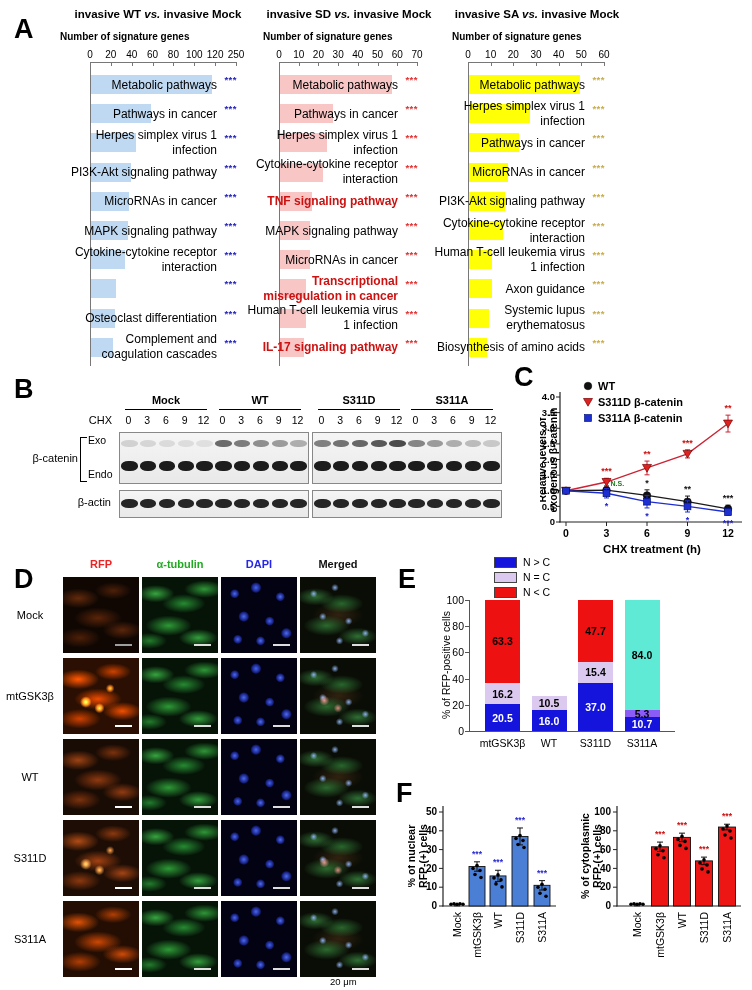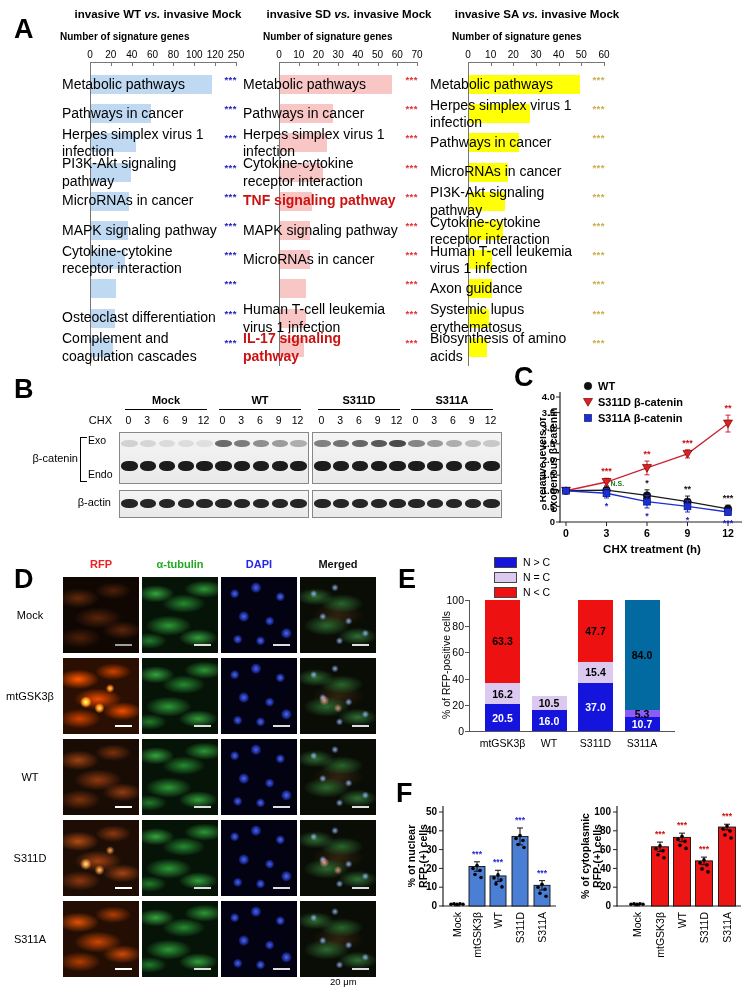--- a/index.html
+++ b/index.html
@@ -12,21 +12,21 @@
   .gc-title i{font-style:italic;margin-top:12px;}
   .gc-sub{font-size:10px;font-weight:bold;margin-top:8px;white-space:nowrap;}
   .gc-ticks{position:relative;height:13px;margin-top:7px;font-size:10px;}
   .gc-tick{position:absolute;transform:translateX(-50%);top:0;}
   .gc-plot{position:relative;height:304px;border-left:1px solid #777;}
   .gc-topline{position:absolute;left:0;top:0;width:100%;border-top:1px solid #777;}
   .gc-mark{position:absolute;top:0;width:1px;height:4px;background:#777;}
   .gc-row{position:absolute;left:0;height:29px;}
   .gc-bar{position:absolute;left:0;top:5px;height:19px;}
   .gc-label{position:absolute;right:20px;top:50%;transform:translateY(-50%);
-            text-align:left;font-size:14px;line-height:1.25;width:155px;}
+            text-align:right;font-size:12px;line-height:1.25;width:155px;}
   .gc-label.hl{color:#cc1111;font-weight:bold;}
   .gc-stars{position:absolute;right:0;top:4px;font-size:9.5px;font-weight:bold;letter-spacing:.5px;}
   
   #panelB{position:absolute;left:0;top:380px;width:560px;height:160px;}
   .b-group{position:absolute;top:14px;height:15px;border-bottom:1.5px solid #000;
            text-align:center;font-size:11px;font-weight:bold;}
   .b-times{position:absolute;top:34px;display:flex;font-size:10.5px;}
   .b-times span{flex:1;text-align:center;}
   .b-chx{position:absolute;left:58px;top:34px;width:54px;text-align:right;font-size:11px;}
   .b-box{position:absolute;border:1px solid #888;background:linear-gradient(#f5f5f5,#e9e9e9);display:flex;}
@@ -246,20 +246,21 @@
             <div class="gc-label">MAPK signaling pathway</div>
             <div class="gc-stars" style="color: rgb(224, 48, 48);">***</div>
           </div>
           <div class="gc-row" style="top: 183.2px; width: 138px;">
             <div class="gc-bar" style="width: 29.5714px; background: rgb(249, 198, 198);"></div>
             <div class="gc-label">MicroRNAs in cancer</div>
             <div class="gc-stars" style="color: rgb(224, 48, 48);">***</div>
           </div>
           <div class="gc-row" style="top: 212.4px; width: 138px;">
             <div class="gc-bar" style="width: 25.6286px; background: rgb(249, 198, 198);"></div>
+            <div class="gc-label hl">Transcriptional misregulation in cancer</div>
             <div class="gc-stars" style="color: rgb(224, 48, 48);">***</div>
           </div>
           <div class="gc-row" style="top: 241.6px; width: 138px;">
             <div class="gc-bar" style="width: 25.6286px; background: rgb(249, 198, 198);"></div>
             <div class="gc-label">Human T-cell leukemia virus 1 infection</div>
             <div class="gc-stars" style="color: rgb(224, 48, 48);">***</div>
           </div>
           <div class="gc-row" style="top: 270.8px; width: 138px;">
             <div class="gc-bar" style="width: 23.6571px; background: rgb(249, 198, 198);"></div>
             <div class="gc-label hl">IL-17 signaling pathway</div>
@@ -742,21 +743,21 @@
         </div>
       </div>
       <div class="e-cat" style="left: 173.5px;">S311D</div>
       <div class="e-bar" style="left: 226.5px; display: flex; flex-direction: column-reverse;">
         <div class="e-seg" style="height: 14.017px; background: rgb(20, 20, 221);">
           <span style="color: rgb(255, 255, 255);">10.7</span>
         </div>
         <div class="e-seg" style="height: 6.943px; background: #8b5cf6;">
           <span style="color: rgb(0, 0, 0);">5.3</span>
         </div>
-        <div class="e-seg" style="height: 110.04px; background: #0369a1;">
+        <div class="e-seg" style="height: 110.04px; background: #5eead4;">
           <span style="color: rgb(0, 0, 0);">84.0</span>
         </div>
       </div>
       <div class="e-cat" style="left: 220px;">S311A</div>
     </div>
   <svg id="panelF-left" width="164" height="198" viewBox="0 0 164 198">
       <line x1="35" y1="14" x2="35" y2="114.5" stroke="#222" stroke-width="1.2"></line>
       <line x1="34.5" y1="114" x2="148" y2="114" stroke="#222" stroke-width="1.2"></line>
       <line x1="31" y1="114" x2="35" y2="114" stroke="#222" stroke-width="1"></line>
       <text x="29" y="117.2" text-anchor="end" font-size="10" font-weight="600">0</text>

